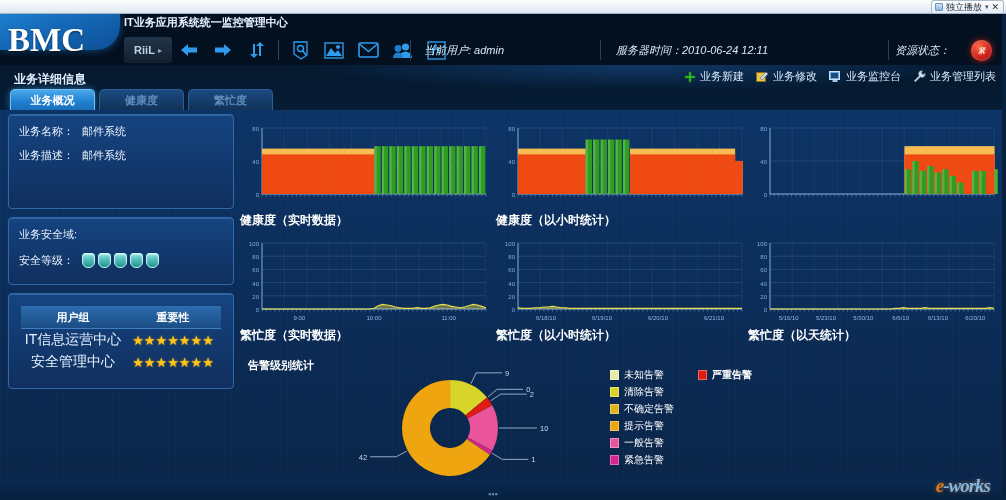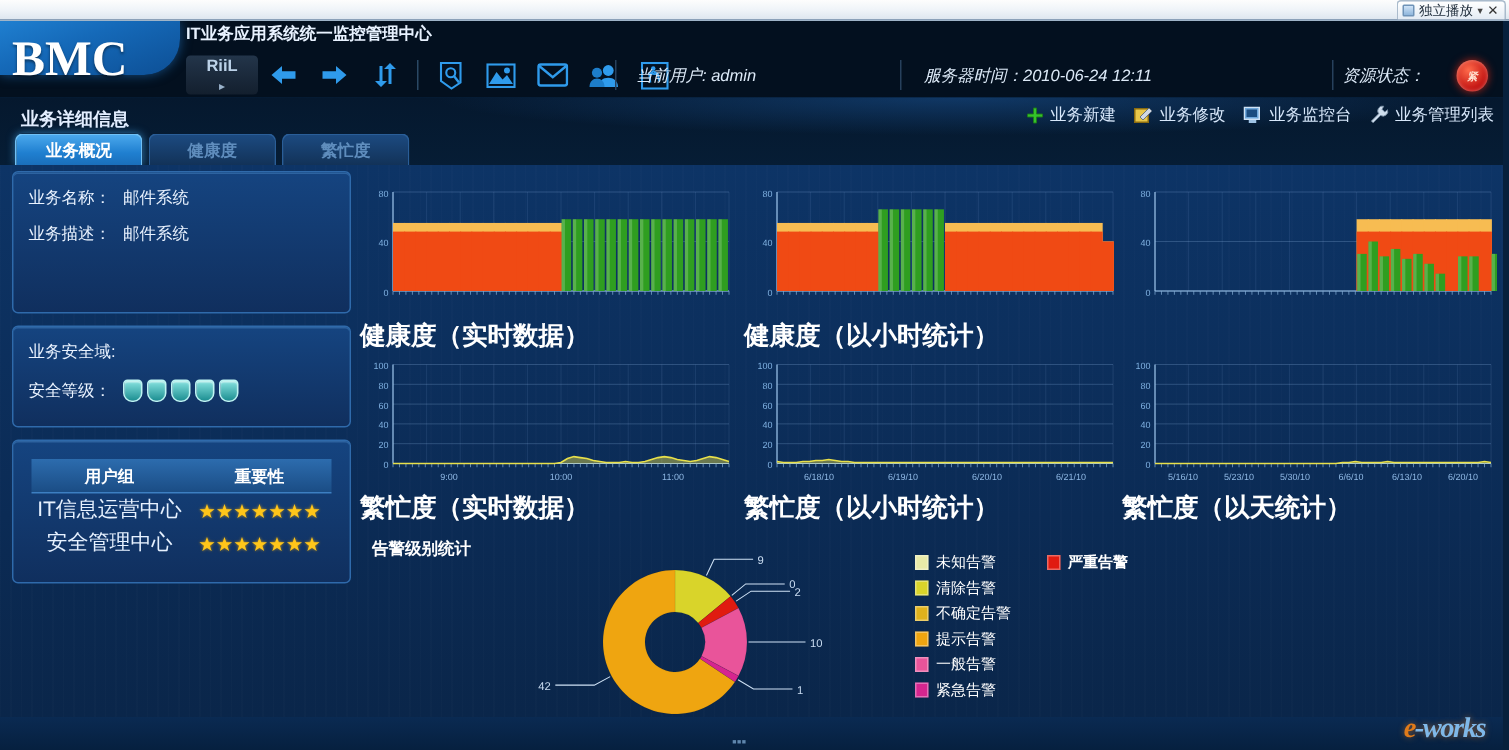--- a/index.html
+++ b/index.html
@@ -45,21 +45,21 @@
      font-weight:bold; font-size:33px; color:#ffffff; letter-spacing:0px;
      text-shadow:0 1px 2px rgba(0,0,0,.5); }
   .hdr-title { position:absolute; left:124px; top:1px; font-size:11px; color:#e8f2ff;
      font-weight:bold; }
 
   .toolbar { position:absolute; left:124px; top:22px; height:28px;
      display:flex; align-items:center; gap:0px; }
   .riil { position:relative; height:26px; min-width:48px; display:flex; align-items:center;
      justify-content:center; gap:3px; padding:0 8px;
      background:linear-gradient(180deg,#23354a 0%,#131f2e 100%);
-     border-radius:3px; color:#bcd2e8; font-size:11px; font-weight:bold;flex-direction:column; }
+     border-radius:3px; color:#bcd2e8; font-size:11px; font-weight:bold; }
   .riil .arw { font-size:8px; color:#9ab3cc; }
   .tb-ico { width:34px; height:28px; display:flex; align-items:center; justify-content:center;
      color:#3aa2f0; }
   .tb-div { width:1px; height:20px; background:#2a4864; margin:0 4px; }
 
   .hdr-info { position:absolute; left:0; top:22px; width:1006px; height:29px;
      pointer-events:none;font-style:italic; }
   .hdr-user { position:absolute; left:424px; top:7px; font-size:11px; color:#dce9f7; }
   .hdr-div2 { position:absolute; top:4px; width:1px; height:20px; background:#27405c; }
   .hdr-time { position:absolute; left:616px; top:7px; font-size:11px; color:#dce9f7; }
@@ -119,21 +119,21 @@
   .th.c1 { width:52%; } .th.c2 { width:48%; }
   .tbl-row { display:flex; height:22px; align-items:center; }
   .td1 { width:52%; text-align:center; font-size:14px; color:#e6f1ff; }
   .td2 { width:48%; display:flex; justify-content:center; gap:0px; }
   .star { color:#ffc61a; font-size:13px; line-height:13px; text-shadow:0 0 2px rgba(255,180,0,.8); }
 
   
   .charts { position:absolute; left:240px; top:4px; width:762px; height:240px; }
   .chart { position:absolute; width:250px; height:112px; }
   .chart .plot { position:absolute; left:0; top:0; width:250px; height:86px; }
-  .chart .cap { position:absolute; left:0; top:88px; width:250px; font-size:17px;
+  .chart .cap { position:absolute; left:0; top:88px; width:250px; font-size:12px;
      color:#ffffff; font-weight:bold; }
 
   .pie-wrap { position:absolute; left:240px; top:248px; width:762px; height:142px; }
   .pie-title { position:absolute; left:8px; top:0px; font-size:11px; color:#ffffff; font-weight:bold; }
   .legend { position:absolute; left:370px; top:8px; width:300px; }
   .lg-col { position:absolute; }
   .lg-item { display:flex; align-items:center; gap:5px; height:17px; }
   .sw { width:9px; height:10px; border:1px solid rgba(255,255,255,.35); }
   .lg-tx { font-size:10px; color:#ffffff; }
 

